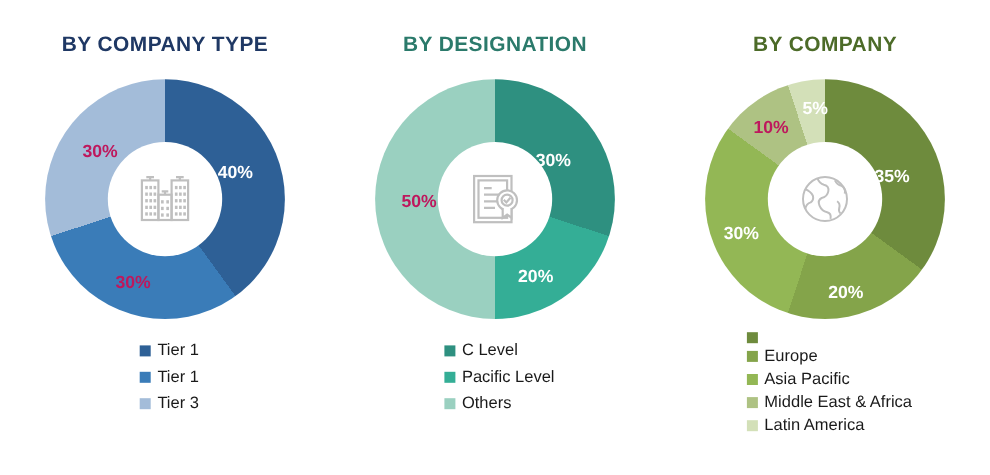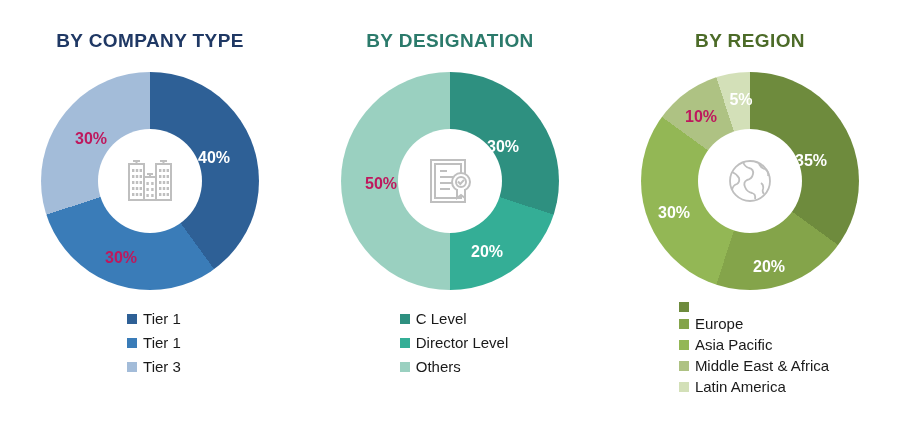--- a/index.html
+++ b/index.html
@@ -234,32 +234,32 @@
     </div>
 
     <div class="legend legend-designation">
       <div class="legend-inner">
         <div class="legend-row">
           <span class="legend-swatch" style="background:#2E9080;"></span>
           <span class="legend-text">C Level</span>
         </div>
         <div class="legend-row">
           <span class="legend-swatch" style="background:#34AE96;"></span>
-          <span class="legend-text">Director Level</span>
+          <span class="legend-text">Pacific Level</span>
         </div>
         <div class="legend-row">
           <span class="legend-swatch" style="background:#9AD0C0;"></span>
           <span class="legend-text">Others</span>
         </div>
       </div>
     </div>
   </div>
 
   <div class="panel panel-region">
-    <div class="panel-title title-region">BY REGION</div>
+    <div class="panel-title title-region">BY COMPANY</div>
 
     <div class="donut-wrap">
       <div class="donut" style="background: conic-gradient(
               #6E8B3D 0deg 126deg,
               #84A44A 126deg 198deg,
               #93B755 198deg 306deg,
               #AEC283 306deg 342deg,
               #D3E0B8 342deg 360deg);"></div>
       <div class="donut-hole">
         <svg width="62" height="62" viewBox="0 0 62 62" aria-hidden="true">

